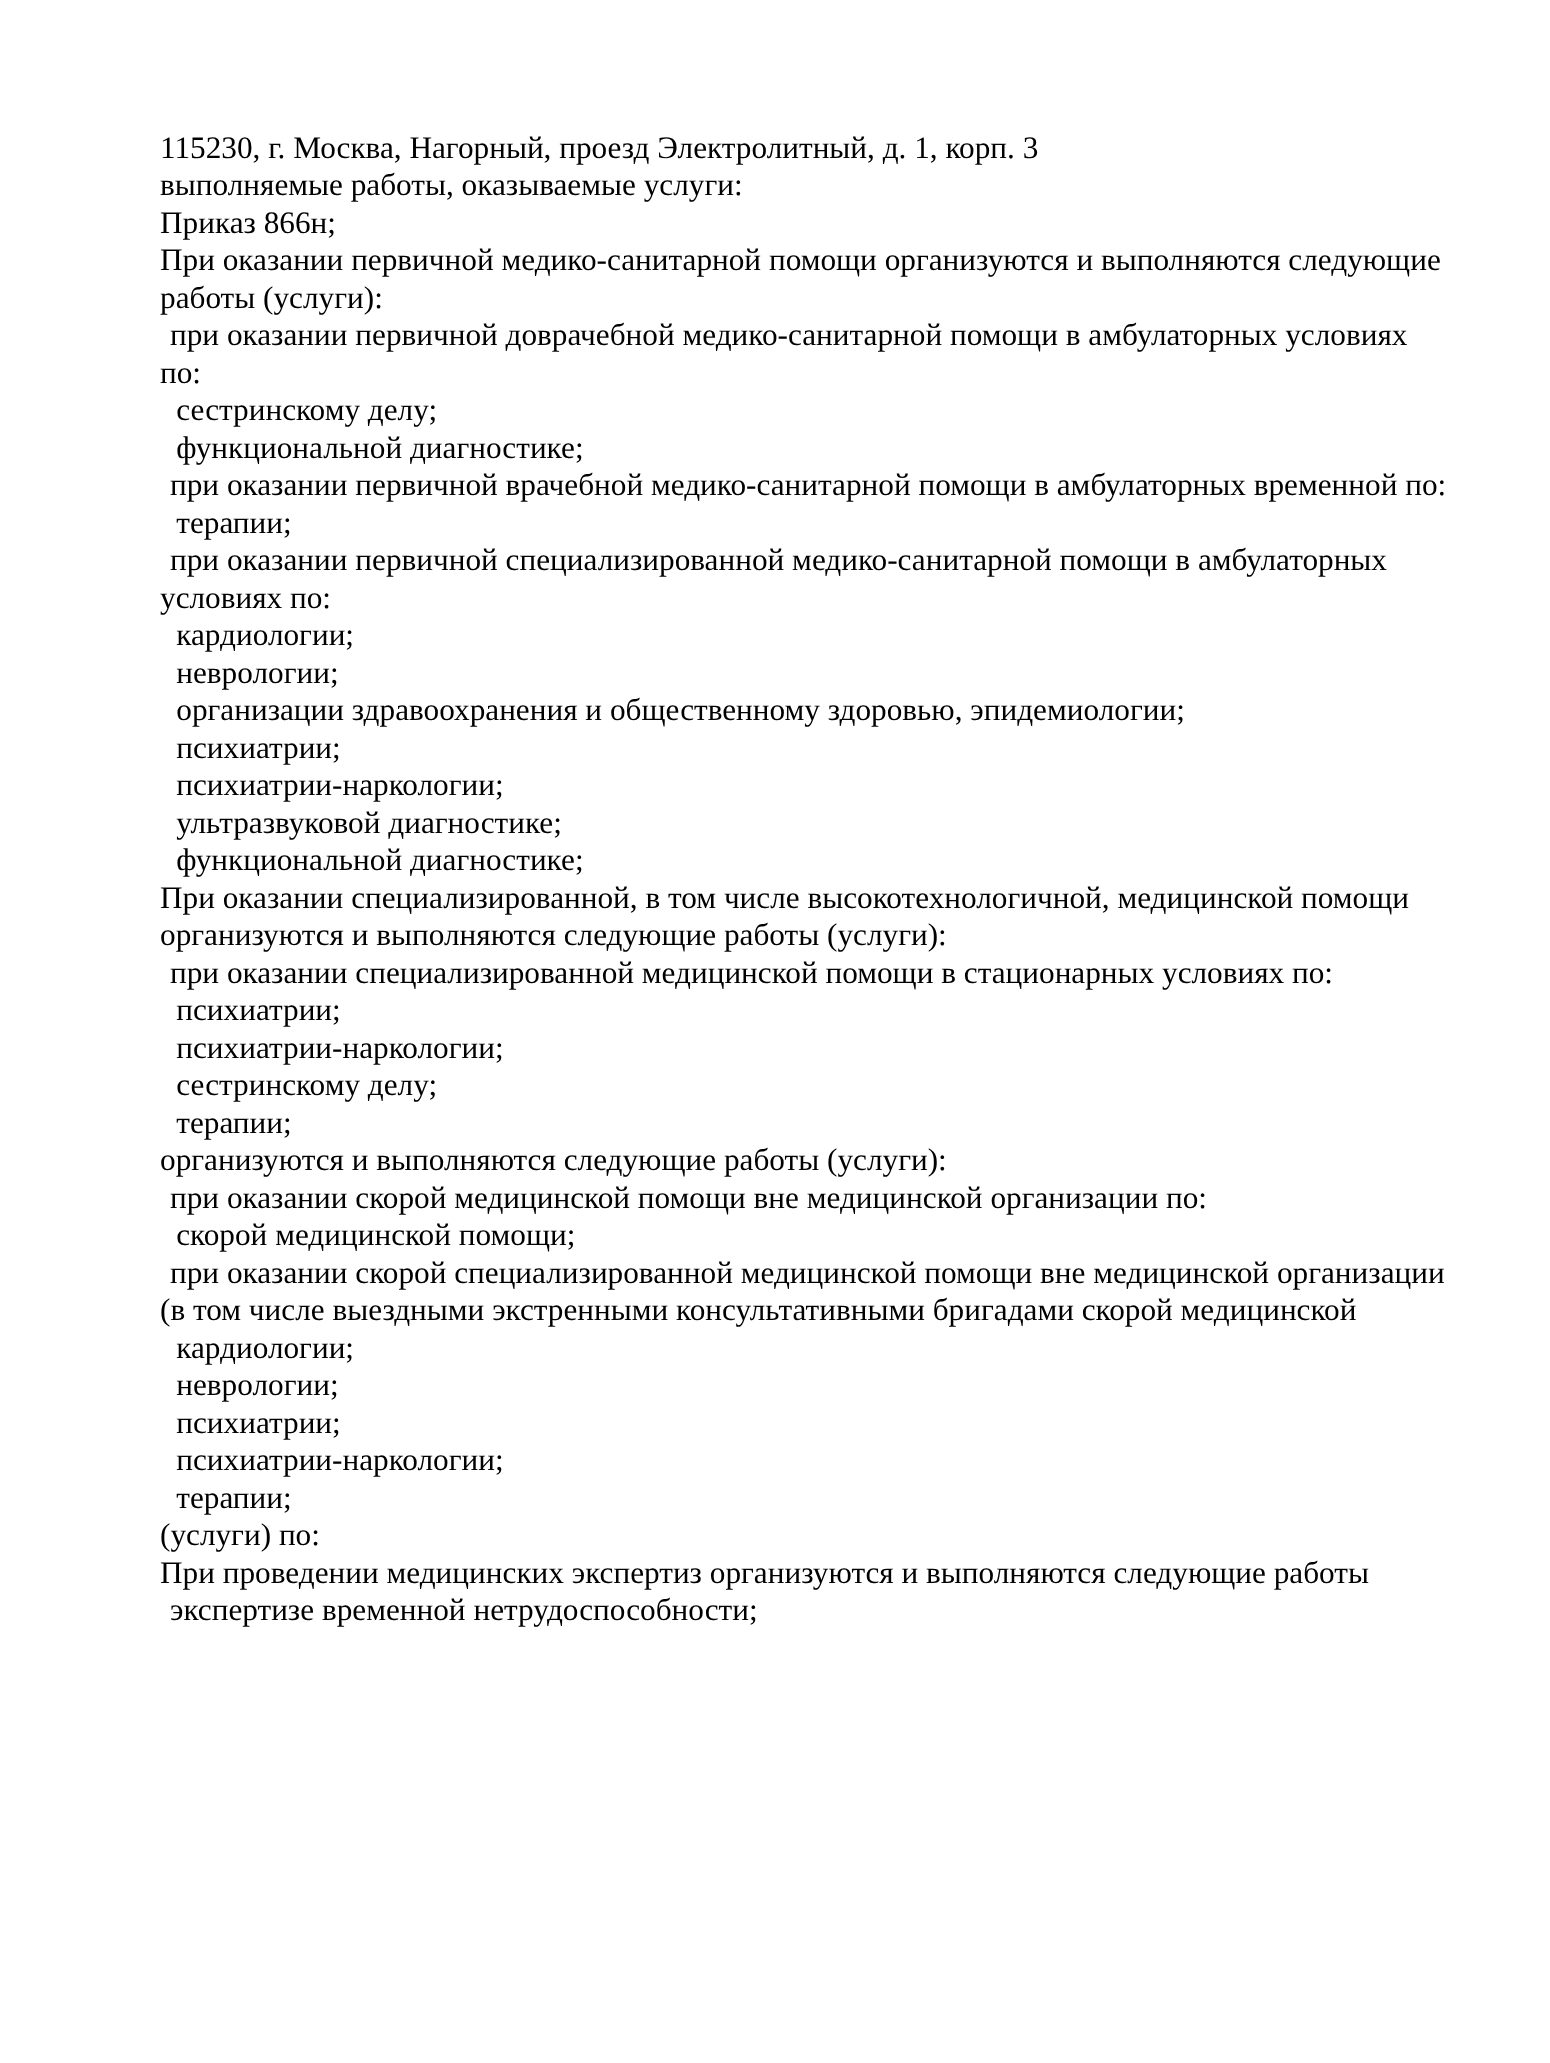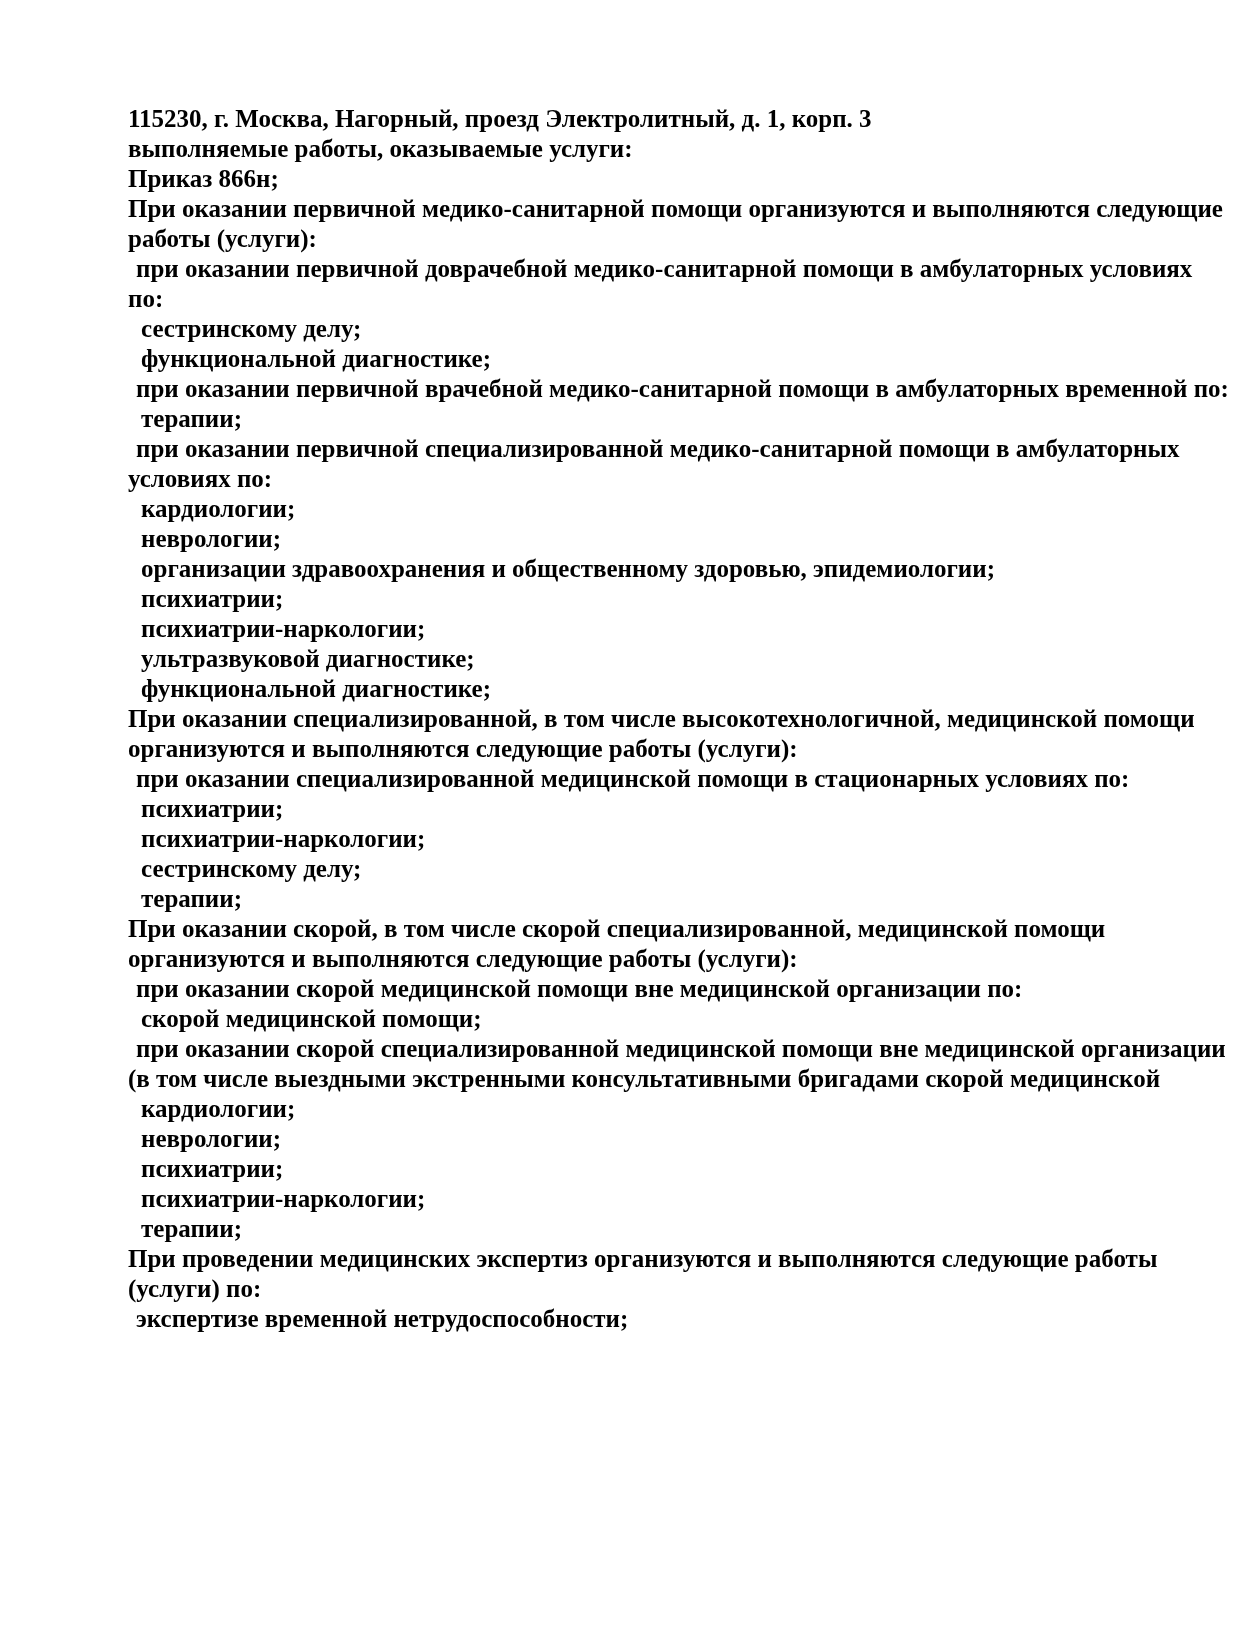--- a/index.html
+++ b/index.html
@@ -20,21 +20,20 @@
   }
   .doc {
     position: absolute;
     left: 128px;
     top: 104px;
     width: 1100px;
     font-family: "Liberation Serif", serif;
     font-size: 25px;
     line-height: 30px;
     color: #000000;
-    font-weight: bold;
   }
   .line {
     white-space: pre;
   }
   .indent-0 { padding-left: 0; }
   .indent-1 { padding-left: 8px; }
   .indent-2 { padding-left: 13px; }
 </style>
 </head>
 <body>
@@ -61,28 +60,27 @@
       <div class="line indent-2">психиатрии-наркологии;</div>
       <div class="line indent-2">ультразвуковой диагностике;</div>
       <div class="line indent-2">функциональной диагностике;</div>
       <div class="line indent-0">При оказании специализированной, в том числе высокотехнологичной, медицинской помощи</div>
       <div class="line indent-0">организуются и выполняются следующие работы (услуги):</div>
       <div class="line indent-1">при оказании специализированной медицинской помощи в стационарных условиях по:</div>
       <div class="line indent-2">психиатрии;</div>
       <div class="line indent-2">психиатрии-наркологии;</div>
       <div class="line indent-2">сестринскому делу;</div>
       <div class="line indent-2">терапии;</div>
-      <div class="line indent-0">При оказании скорой, в том числе скорой специализированной, медицинской помощи</div>
       <div class="line indent-0">организуются и выполняются следующие работы (услуги):</div>
       <div class="line indent-1">при оказании скорой медицинской помощи вне медицинской организации по:</div>
       <div class="line indent-2">скорой медицинской помощи;</div>
       <div class="line indent-1">при оказании скорой специализированной медицинской помощи вне медицинской организации</div>
       <div class="line indent-0">(в том числе выездными экстренными консультативными бригадами скорой медицинской</div>
       <div class="line indent-2">кардиологии;</div>
       <div class="line indent-2">неврологии;</div>
       <div class="line indent-2">психиатрии;</div>
       <div class="line indent-2">психиатрии-наркологии;</div>
       <div class="line indent-2">терапии;</div>
+      <div class="line indent-0">(услуги) по:</div>
       <div class="line indent-0">При проведении медицинских экспертиз организуются и выполняются следующие работы</div>
-      <div class="line indent-0">(услуги) по:</div>
       <div class="line indent-1">экспертизе временной нетрудоспособности;</div>
     </div>
 </div>
 
 </body></html>

